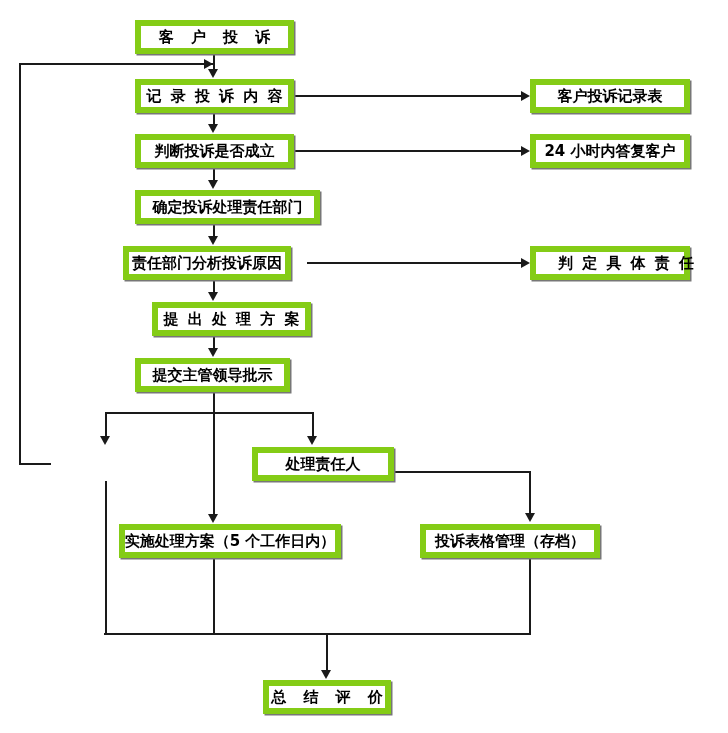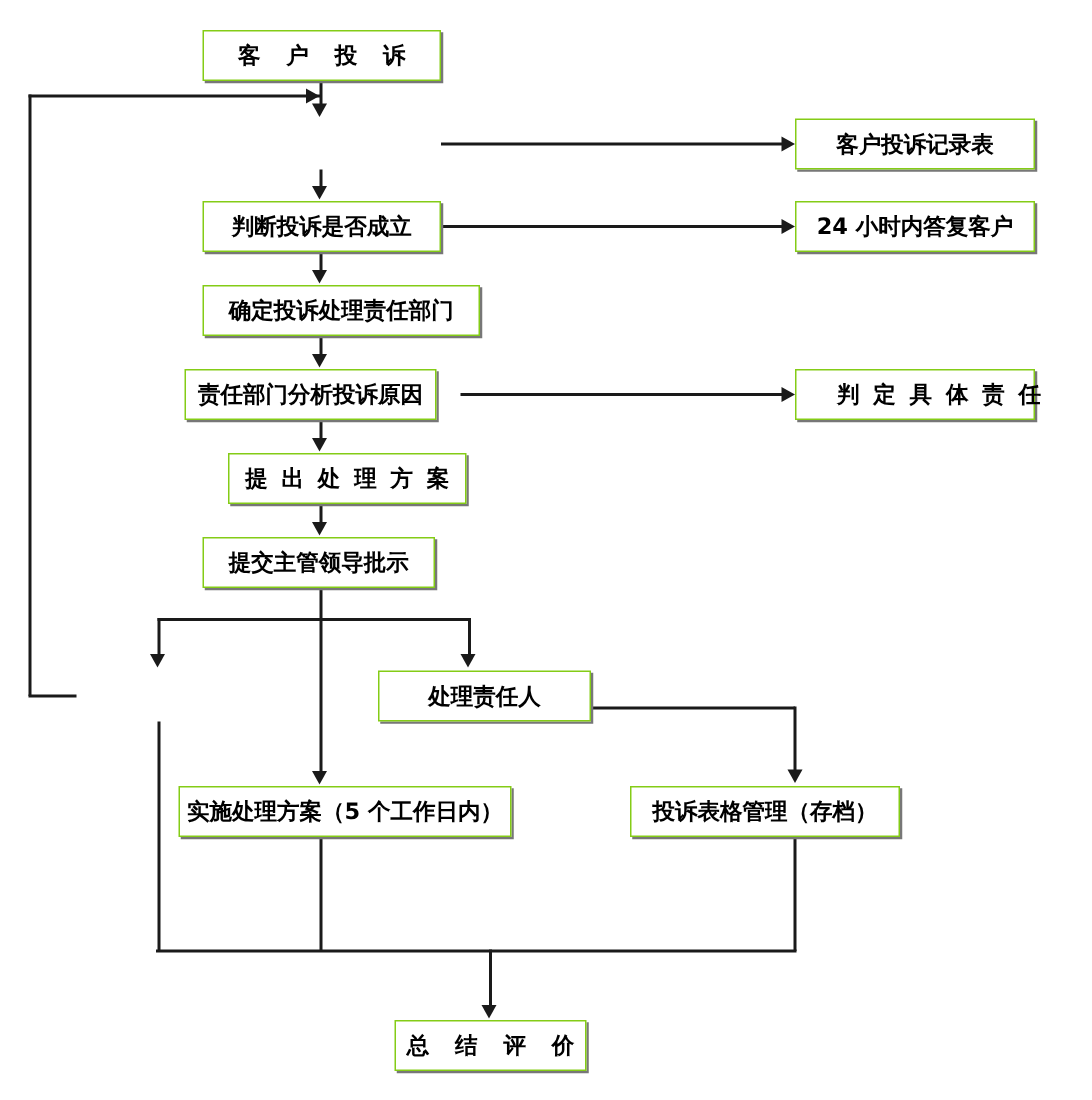--- a/index.html
+++ b/index.html
@@ -11,21 +11,21 @@
     position: relative;
     width: 728px;
     height: 733px;
     background: #ffffff;
     font-family: "DejaVu Sans", "Liberation Sans", sans-serif;
     overflow: hidden;
   }
   .node {
     position: absolute;
     box-sizing: border-box;
-    border: 1px solid #84cc16;
+    border: 6px solid #84cc16;
     background: #ffffff;
     display: flex;
     align-items: center;
     justify-content: center;
     color: #000000;
     font-weight: bold;
     font-size: 15px;
     line-height: 1;
     white-space: nowrap;
     box-shadow: 1.5px 1.5px 0 0 #777777;
@@ -60,20 +60,21 @@
     border-left: 9px solid #1a1a1a;
   }
 </style>
 </head>
 <body>
 
 <div id="canvas">
 
   <div class="node wide-space" style="left:135px; top:20px; width:159px; height:34px;">客  户  投  诉</div>
 
+  <div class="node mid-space" style="left:135px; top:79px; width:159px; height:34px;">记 录 投 诉 内 容</div>
 
   <div class="node tight" style="left:135px; top:134px; width:159px; height:34px;">判断投诉是否成立</div>
 
   <div class="node tight" style="left:135px; top:190px; width:185px; height:34px;">确定投诉处理责任部门</div>
 
   <div class="node tight" style="left:123px; top:246px; width:168px; height:34px;">责任部门分析投诉原因</div>
 
   <div class="node mid-space" style="left:152px; top:302px; width:159px; height:34px;">提 出 处 理 方 案</div>
 
   <div class="node tight" style="left:135px; top:358px; width:155px; height:34px;">提交主管领导批示</div>

